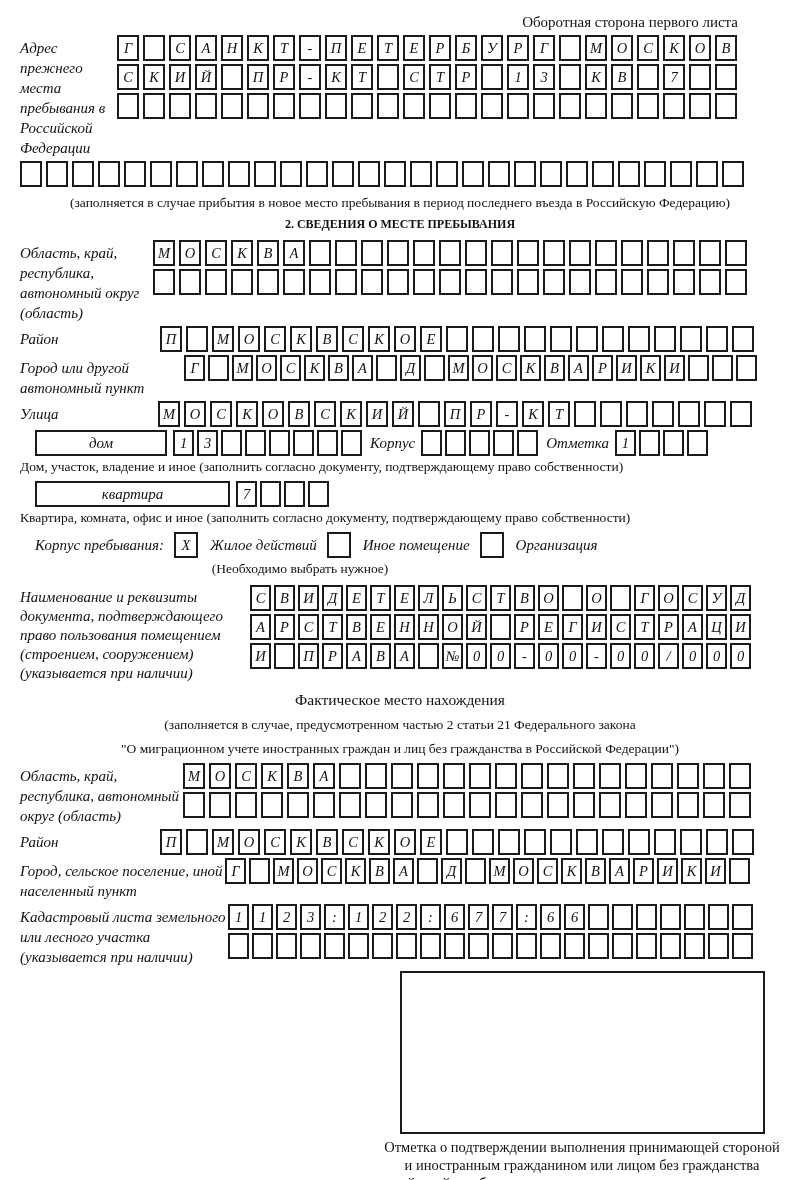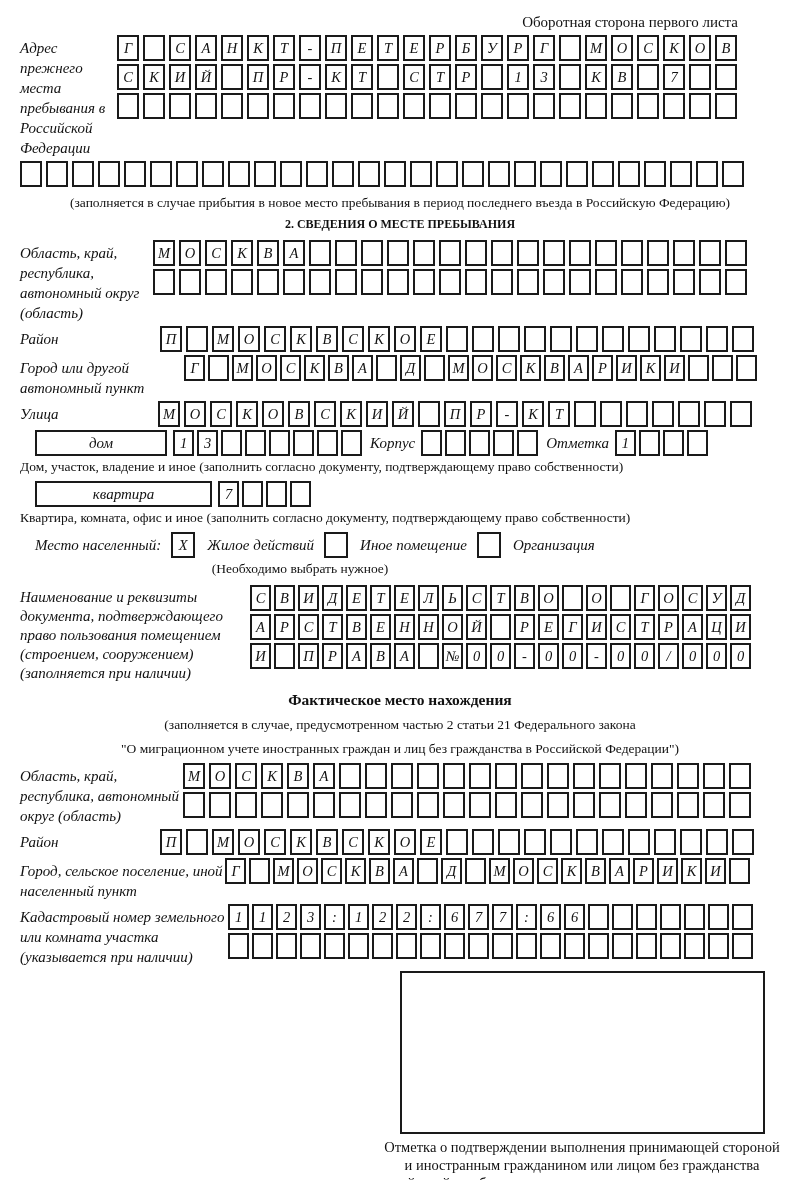--- a/index.html
+++ b/index.html
@@ -25,21 +25,21 @@
     font-size:14.5px; line-height:1;
   }
   .cellrow.tight .cell{ width:21px; }
   .widebox{
     flex:none; box-sizing:border-box; border:2px solid #1a1a1a; height:26px;
     display:flex; align-items:center; justify-content:center; font-size:15px;
   }
   .note{ font-size:13.5px; text-align:center; margin:8px 0 6px 0;}
   .note-left{ font-size:13.5px; text-align:left; margin:1px 0 6px 0;}
   .sec-title{ font-weight:bold; text-align:center; font-size:12px; margin:6px 0 8px 0;}
-  .sub-title{ font-weight:bold; text-align:center; font-size:15.5px; margin:8px 0 6px 0;}
+  .sub-title{ font-weight:normal; text-align:center; font-size:15.5px; margin:8px 0 6px 0;}
   .indent15{ margin-left:15px;}
   .gap6{ width:6px; flex:none;} .gap8{ width:8px; flex:none;}
   .cb{ width:24px;}
   .cbrow{ margin-top:4px; align-items:center;}
   .cbrow .lbl-inline{ margin-right:10px;}
   .cbrow .cell{ margin-right:12px;}
   .cb-note{ width:560px; text-align:center; font-size:13.5px; margin:0 0 8px 0;}
   .stamp-box{ width:365px; height:163px; border:2px solid #1a1a1a; box-sizing:border-box; margin:4px 0 4px 380px;}
   .stamp-caption{ width:400px; margin-left:362px; text-align:center; font-size:14.5px; line-height:18px;}
 </style>
@@ -340,44 +340,44 @@
   <div class="cellrow tight">
       <span class="cell">1</span>
       <span class="cell"></span>
       <span class="cell"></span>
       <span class="cell"></span>
     </div>
 </div>
 <div class="note-left">Дом, участок, владение и иное (заполнить согласно документу, подтверждающему право собственности)</div>
 
 <div class="line indent15">
-  <div class="widebox" style="width:177px">квартира</div>
+  <div class="widebox" style="width:195px">квартира</div>
   <div class="gap6"></div>
   <div class="cellrow tight">
       <span class="cell">7</span>
       <span class="cell"></span>
       <span class="cell"></span>
       <span class="cell"></span>
     </div>
 </div>
 <div class="note-left">Квартира, комната, офис и иное (заполнить согласно документу, подтверждающему право собственности)</div>
 
 <div class="line cbrow indent15">
-  <span class="lbl-inline">Место населенный:</span>
+  <span class="lbl-inline">Корпус пребывания:</span>
   <span class="cell cb">X</span>
   <span class="lbl-inline">Жилое действий</span>
   <span class="cell cb"></span>
   <span class="lbl-inline">Иное помещение</span>
   <span class="cell cb"></span>
   <span class="lbl-inline">Организация</span>
 </div>
 <div class="cb-note">(Необходимо выбрать нужное)</div>
 
 <div class="line">
-  <div class="lbl w230" style="line-height:19px">Наименование и реквизиты документа, подтверждающего право пользования помещением (строением, сооружением) (заполняется при наличии)</div>
+  <div class="lbl w230" style="line-height:19px">Наименование и реквизиты документа, подтверждающего право пользования помещением (строением, сооружением) (указывается при наличии)</div>
   <div class="rows">
     <div class="cellrow tight">
         <span class="cell">С</span>
         <span class="cell">В</span>
         <span class="cell">И</span>
         <span class="cell">Д</span>
         <span class="cell">Е</span>
         <span class="cell">Т</span>
         <span class="cell">Е</span>
         <span class="cell">Л</span>
@@ -553,21 +553,21 @@
       <span class="cell">А</span>
       <span class="cell">Р</span>
       <span class="cell">И</span>
       <span class="cell">К</span>
       <span class="cell">И</span>
       <span class="cell"></span>
     </div>
 </div>
 
 <div class="line">
-  <div class="lbl w208">Кадастровый номер земельного или комната участка (указывается при наличии)</div>
+  <div class="lbl w208">Кадастровый листа земельного или лесного участка (указывается при наличии)</div>
   <div class="rows">
     <div class="cellrow tight">
         <span class="cell">1</span>
         <span class="cell">1</span>
         <span class="cell">2</span>
         <span class="cell">3</span>
         <span class="cell">:</span>
         <span class="cell">1</span>
         <span class="cell">2</span>
         <span class="cell">2</span>

